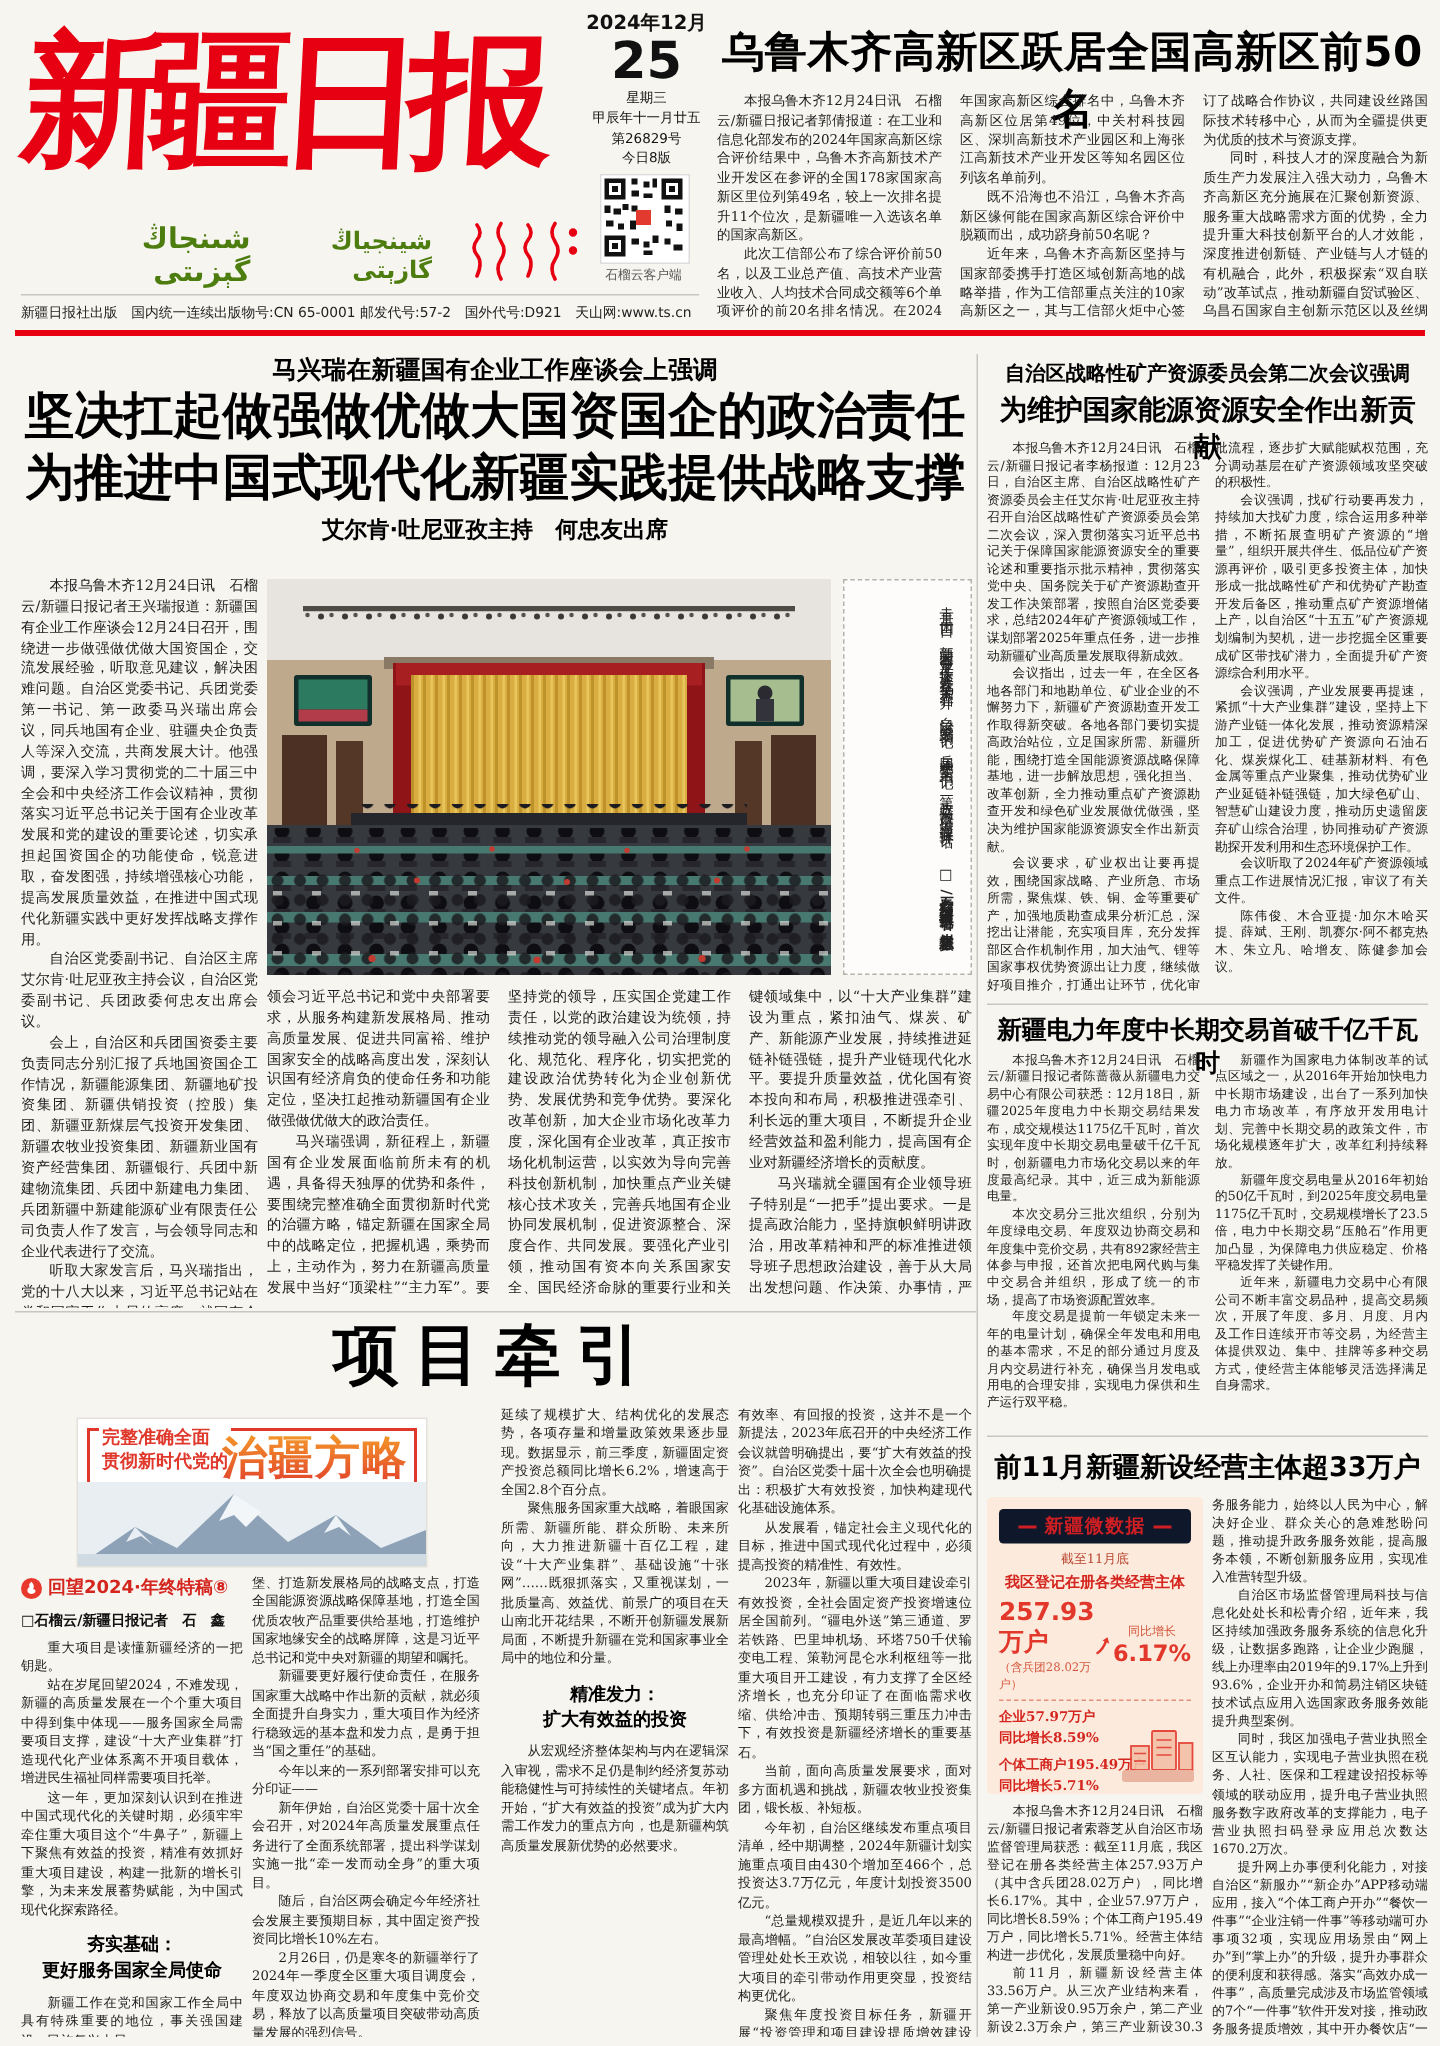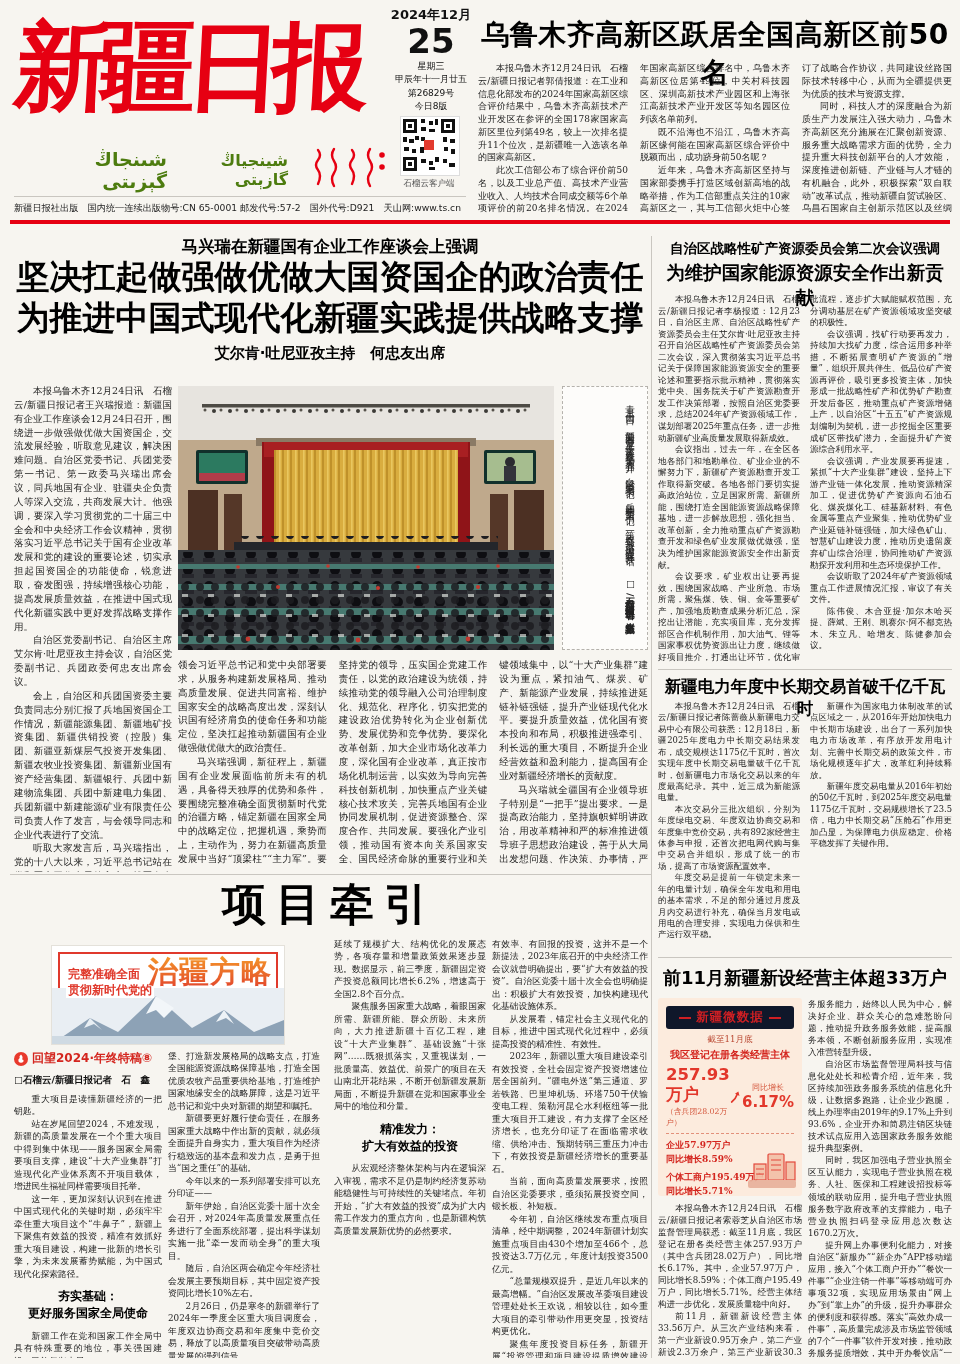--- a/index.html
+++ b/index.html
@@ -40,21 +40,21 @@
   .st-big{font-size:16.5px;font-weight:bold;color:#e2372b;font-family:"DejaVu Sans",sans-serif;}
   .st-note{font-size:7.8px;color:#d4573d;}
   .st-glabel{font-size:8px;color:#d4573d;}
   .st-gval{font-size:15px;font-weight:bold;color:#e2372b;font-family:"DejaVu Sans",sans-serif;}
   .st-sep{border-top:1px dashed #e2907a;margin:5px 0;}
   .st-item{font-size:9px;font-weight:bold;color:#d4261f;line-height:1.55;}
 
   
   .pf-banner{background:#ffffff;box-shadow:0 0 0 1px #e4e1da;}
   .pf-frame{position:absolute;left:6px;top:6px;right:6px;bottom:6px;border:2px solid #e0392c;}
-  .pf-b-small{position:absolute;left:14px;top:20px;color:#e0392c;font-weight:bold;
+  .pf-b-small{position:absolute;left:14px;top:4px;color:#e0392c;font-weight:bold;
     font-family:"DejaVu Sans",sans-serif;font-size:12px;line-height:1.35;z-index:2;background:#fff;padding:0 2px;}
   .pf-b-big{position:absolute;right:12px;top:6px;font-size:30px;font-weight:bold;font-family:"DejaVu Sans",sans-serif;
     background:linear-gradient(180deg,#f6a229,#e0392c);-webkit-background-clip:text;background-clip:text;color:transparent;letter-spacing:1px;z-index:2;}
   .series-label{display:flex;align-items:center;gap:4px;color:#d4261f;font-weight:bold;
     font-family:"DejaVu Sans",sans-serif;font-size:12px;}
   .byline{font-size:9.5px;font-weight:bold;color:#111;margin:7px 0 6px 0;}
   .inner-subhead{text-align:center;font-weight:bold;font-family:"DejaVu Sans",sans-serif;
     font-size:12px;line-height:1.4;margin:8px 0;color:#000;}
 
   
@@ -264,20 +264,21 @@
 
   <div class="abs hline" style="left:658px;top:669px;width:294px;"></div>
 
   <div class="abs h-serif center" style="left:658px;top:676px;width:294px;font-size:16.5px;">新疆电力年度中长期交易首破千亿千瓦时</div>
   <div class="abs body-text cols2" style="left:658px;top:701px;width:294px;height:252px;font-size:8.4px;line-height:1.36;">
       <p class="para">本报乌鲁木齐12月24日讯　石榴云/新疆日报记者陈蔷薇从新疆电力交易中心有限公司获悉：12月18日，新疆2025年度电力中长期交易结果发布，成交规模达1175亿千瓦时，首次实现年度中长期交易电量破千亿千瓦时，创新疆电力市场化交易以来的年度最高纪录。其中，近三成为新能源电量。</p>
       <p class="para">本次交易分三批次组织，分别为年度绿电交易、年度双边协商交易和年度集中竞价交易，共有892家经营主体参与申报，还首次把电网代购与集中交易合并组织，形成了统一的市场，提高了市场资源配置效率。</p>
       <p class="para">年度交易是提前一年锁定未来一年的电量计划，确保全年发电和用电的基本需求，不足的部分通过月度及月内交易进行补充，确保当月发电或用电的合理安排，实现电力保供和生产运行双平稳。</p>
       <p class="para">新疆作为国家电力体制改革的试点区域之一，从2016年开始加快电力中长期市场建设，出台了一系列加快电力市场改革，有序放开发用电计划、完善中长期交易的政策文件，市场化规模逐年扩大，改革红利持续释放。</p>
       <p class="para">新疆年度交易电量从2016年初始的50亿千瓦时，到2025年度交易电量1175亿千瓦时，交易规模增长了23.5倍，电力中长期交易“压舱石”作用更加凸显，为保障电力供应稳定、价格平稳发挥了关键作用。</p>
+      <p class="para">近年来，新疆电力交易中心有限公司不断丰富交易品种，提高交易频次，开展了年度、多月、月度、月内及工作日连续开市等交易，为经营主体提供双边、集中、挂牌等多种交易方式，使经营主体能够灵活选择满足自身需求。</p>
     </div>
 
   <div class="abs hline" style="left:658px;top:957px;width:294px;"></div>
 
   <div class="abs h-sans center" style="left:658px;top:966px;width:294px;font-size:18px;">前11月新疆新设经营主体超33万户</div>
 
   <div class="abs stats-box" style="left:658px;top:998px;width:144px;height:198px;">
     <div class="stats-banner">
       <span class="deco-line"></span>
       <span class="t">新疆微数据</span>
@@ -396,19 +397,19 @@
     </div>
     <div class="body-text" style="font-size:8.8px;line-height:1.42;">
         <p class="para">从宏观经济整体架构与内在逻辑深入审视，需求不足仍是制约经济复苏动能稳健性与可持续性的关键堵点。年初开始，“扩大有效益的投资”成为扩大内需工作发力的重点方向，也是新疆构筑高质量发展新优势的必然要求。</p>
       </div>
   </div>
 
   <div class="abs body-text cont" style="left:492px;top:938px;width:156px;height:420px;font-size:8.8px;line-height:1.42;">
       <p class="para">有效率、有回报的投资，这并不是一个新提法，2023年底召开的中央经济工作会议就曾明确提出，要“扩大有效益的投资”。自治区党委十届十次全会也明确提出：积极扩大有效投资，加快构建现代化基础设施体系。</p>
       <p class="para">从发展看，锚定社会主义现代化的目标，推进中国式现代化过程中，必须提高投资的精准性、有效性。</p>
       <p class="para">2023年，新疆以重大项目建设牵引有效投资，全社会固定资产投资增速位居全国前列。“疆电外送”第三通道、罗若铁路、巴里坤机场、环塔750千伏输变电工程、策勒河昆仑水利枢纽等一批重大项目开工建设，有力支撑了全区经济增长，也充分印证了在面临需求收缩、供给冲击、预期转弱三重压力冲击下，有效投资是新疆经济增长的重要基石。</p>
-      <p class="para">当前，面向高质量发展要求，按照自治区党委要求，亟须拓展投资空间，锻长板、补短板。</p>
+      <p class="para">当前，面向高质量发展要求，面对多方面机遇和挑战，新疆农牧业投资集团，锻长板、补短板。</p>
       <p class="para">今年初，自治区继续发布重点项目清单，经中期调整，2024年新疆计划实施重点项目由430个增加至466个，总投资达3.7万亿元，年度计划投资3500亿元。</p>
       <p class="para">“总量规模双提升，是近几年以来的最高增幅。”自治区发展改革委项目建设管理处处长王欢说，相较以往，如今重大项目的牵引带动作用更突显，投资结构更优化。</p>
       <p class="para">聚焦年度投资目标任务，新疆开展“投资管理和项目建设提质增效建设年”活动，用好项目建设“十大机制”和“六张清单”，完善“一企一专班”服务模式，优化区域重大生产力布局，带动群众就业增收。（下转第四版）</p>
     </div>
 
 </div>
 
 </body></html>

